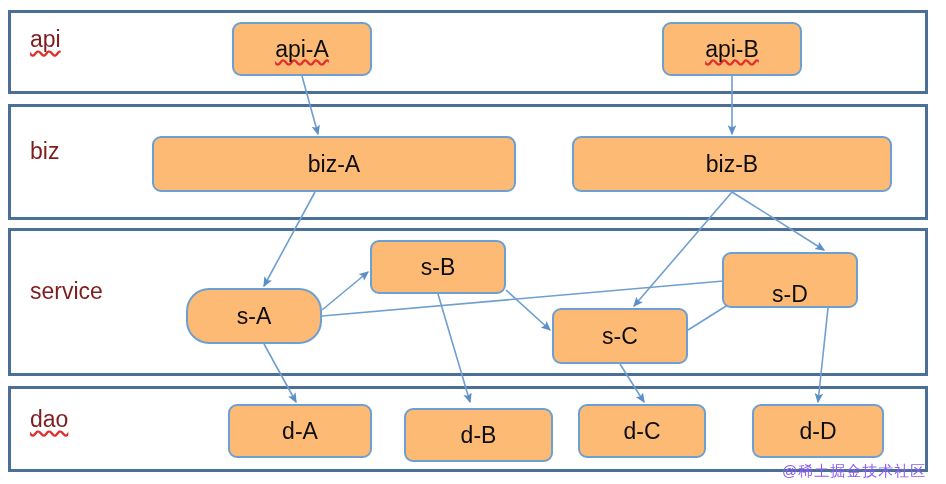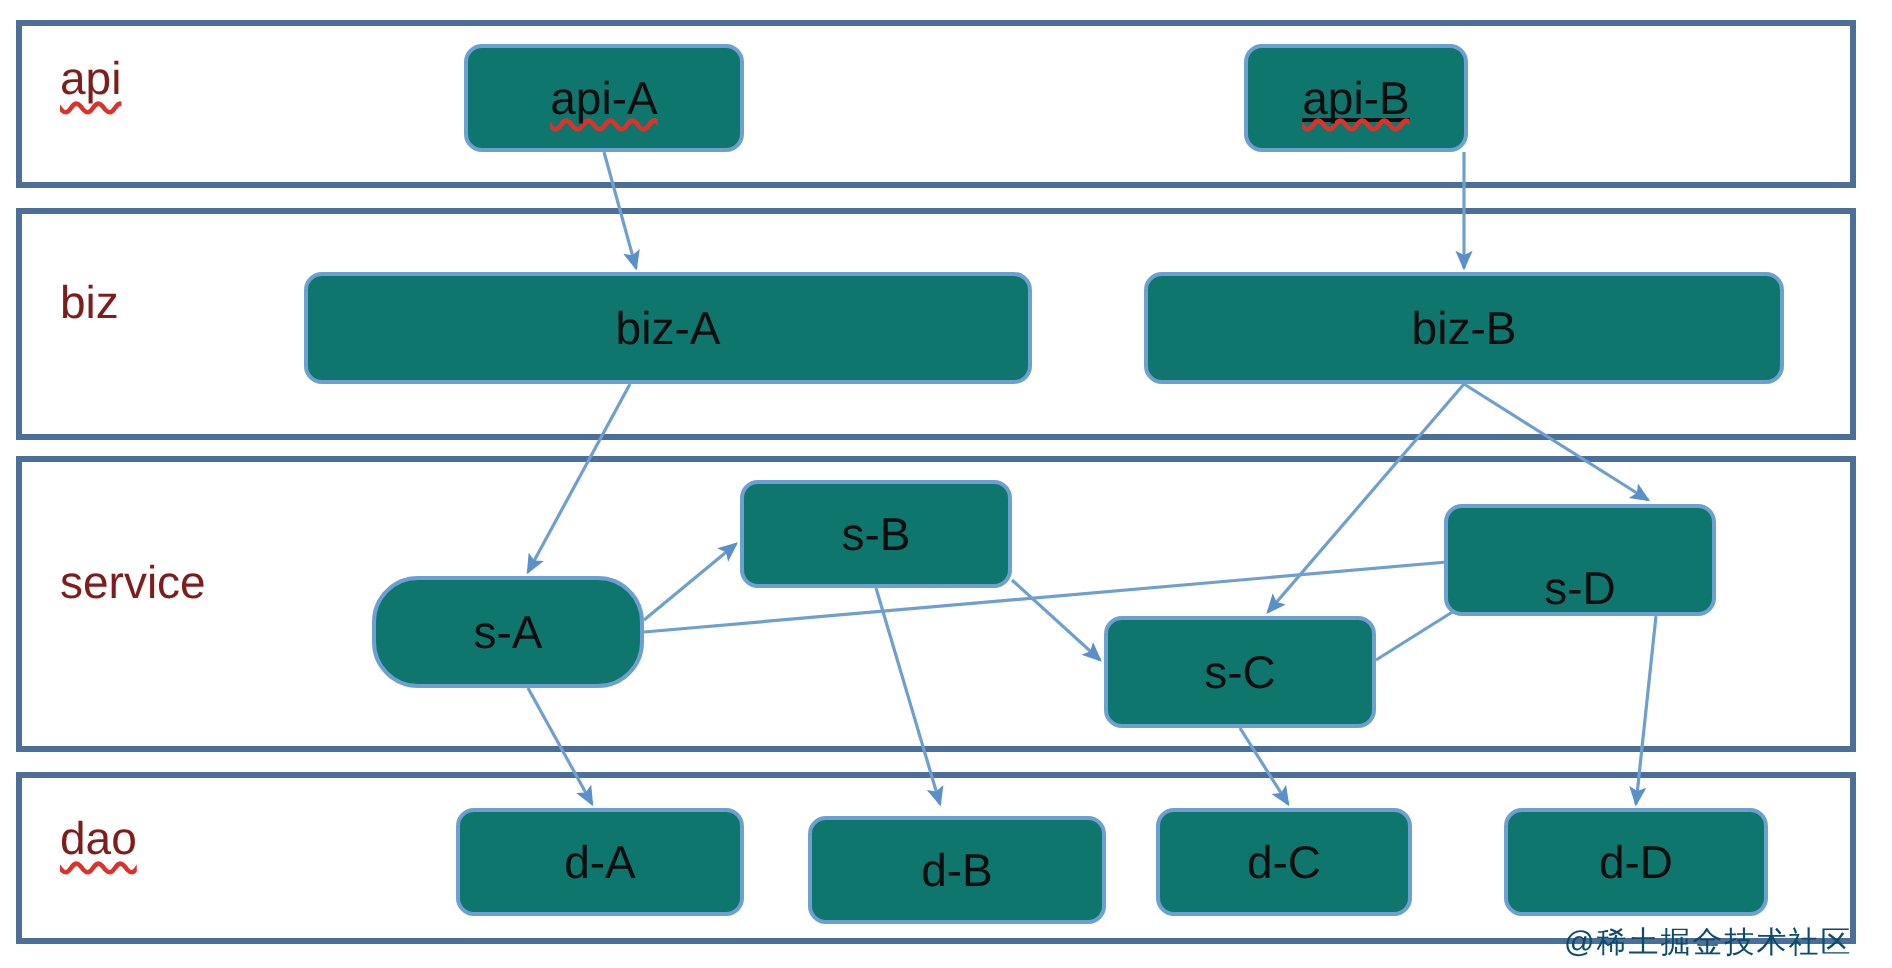--- a/index.html
+++ b/index.html
@@ -46,41 +46,41 @@
   .layer-label.misspelled {
     text-decoration: underline wavy #e0302a;
     text-decoration-skip-ink: none;
     text-underline-offset: 3px;
   }
   .node {
     position: absolute;
     box-sizing: border-box;
     border: 2.5px solid #6d9fd0;
     border-radius: 9px;
-    background: #0f766e;
+    background: #fdba74;
     display: flex;
     align-items: center;
     justify-content: center;
     font-size: 23px;
     color: #0d0d0d;
     z-index: 8;
     font-family: "Liberation Sans", sans-serif;
     white-space: nowrap;
   }
   .node-label { line-height: 1; display: inline-block; }
   .node-label.misspelled {
     text-decoration: underline wavy #e0302a;
     text-decoration-skip-ink: none;
     text-underline-offset: 2px;
   }
   .watermark {
     position: absolute;
     z-index: 20;
     font-size: 15px;
-    color: #0c4a6e;
+    color: #8b5cf6;
     letter-spacing: 1px;
     white-space: nowrap;
     font-family: "Liberation Sans", sans-serif;
   }
 </style>
 </head>
 <body>
 
 <div id="canvas">
 
@@ -117,21 +117,21 @@
         <line x1="438" y1="294" x2="470" y2="402" stroke="#6f9fd0" stroke-width="1.6" marker-end="url(#arrowhead)"></line>
         <line x1="620" y1="364" x2="644" y2="402" stroke="#6f9fd0" stroke-width="1.6" marker-end="url(#arrowhead)"></line>
         <line x1="828" y1="308" x2="818" y2="402" stroke="#6f9fd0" stroke-width="1.6" marker-end="url(#arrowhead)"></line>
       </g>
   </svg>
 
   <div id="nodes">
       <div class="node" style="left: 232px; top: 22px; width: 140px; height: 54px;">
         <span class="node-label misspelled">api-A</span>
       </div>
-      <div class="node" style="left: 622px; top: 22px; width: 112px; height: 54px; text-decoration: underline;">
+      <div class="node" style="left: 662px; top: 22px; width: 140px; height: 54px;">
         <span class="node-label misspelled">api-B</span>
       </div>
       <div class="node" style="left: 152px; top: 136px; width: 364px; height: 56px;">
         <span class="node-label">biz-A</span>
       </div>
       <div class="node" style="left: 572px; top: 136px; width: 320px; height: 56px;">
         <span class="node-label">biz-B</span>
       </div>
       <div class="node" style="left: 186px; top: 288px; width: 136px; height: 56px; border-radius: 23px;">
         <span class="node-label">s-A</span>

